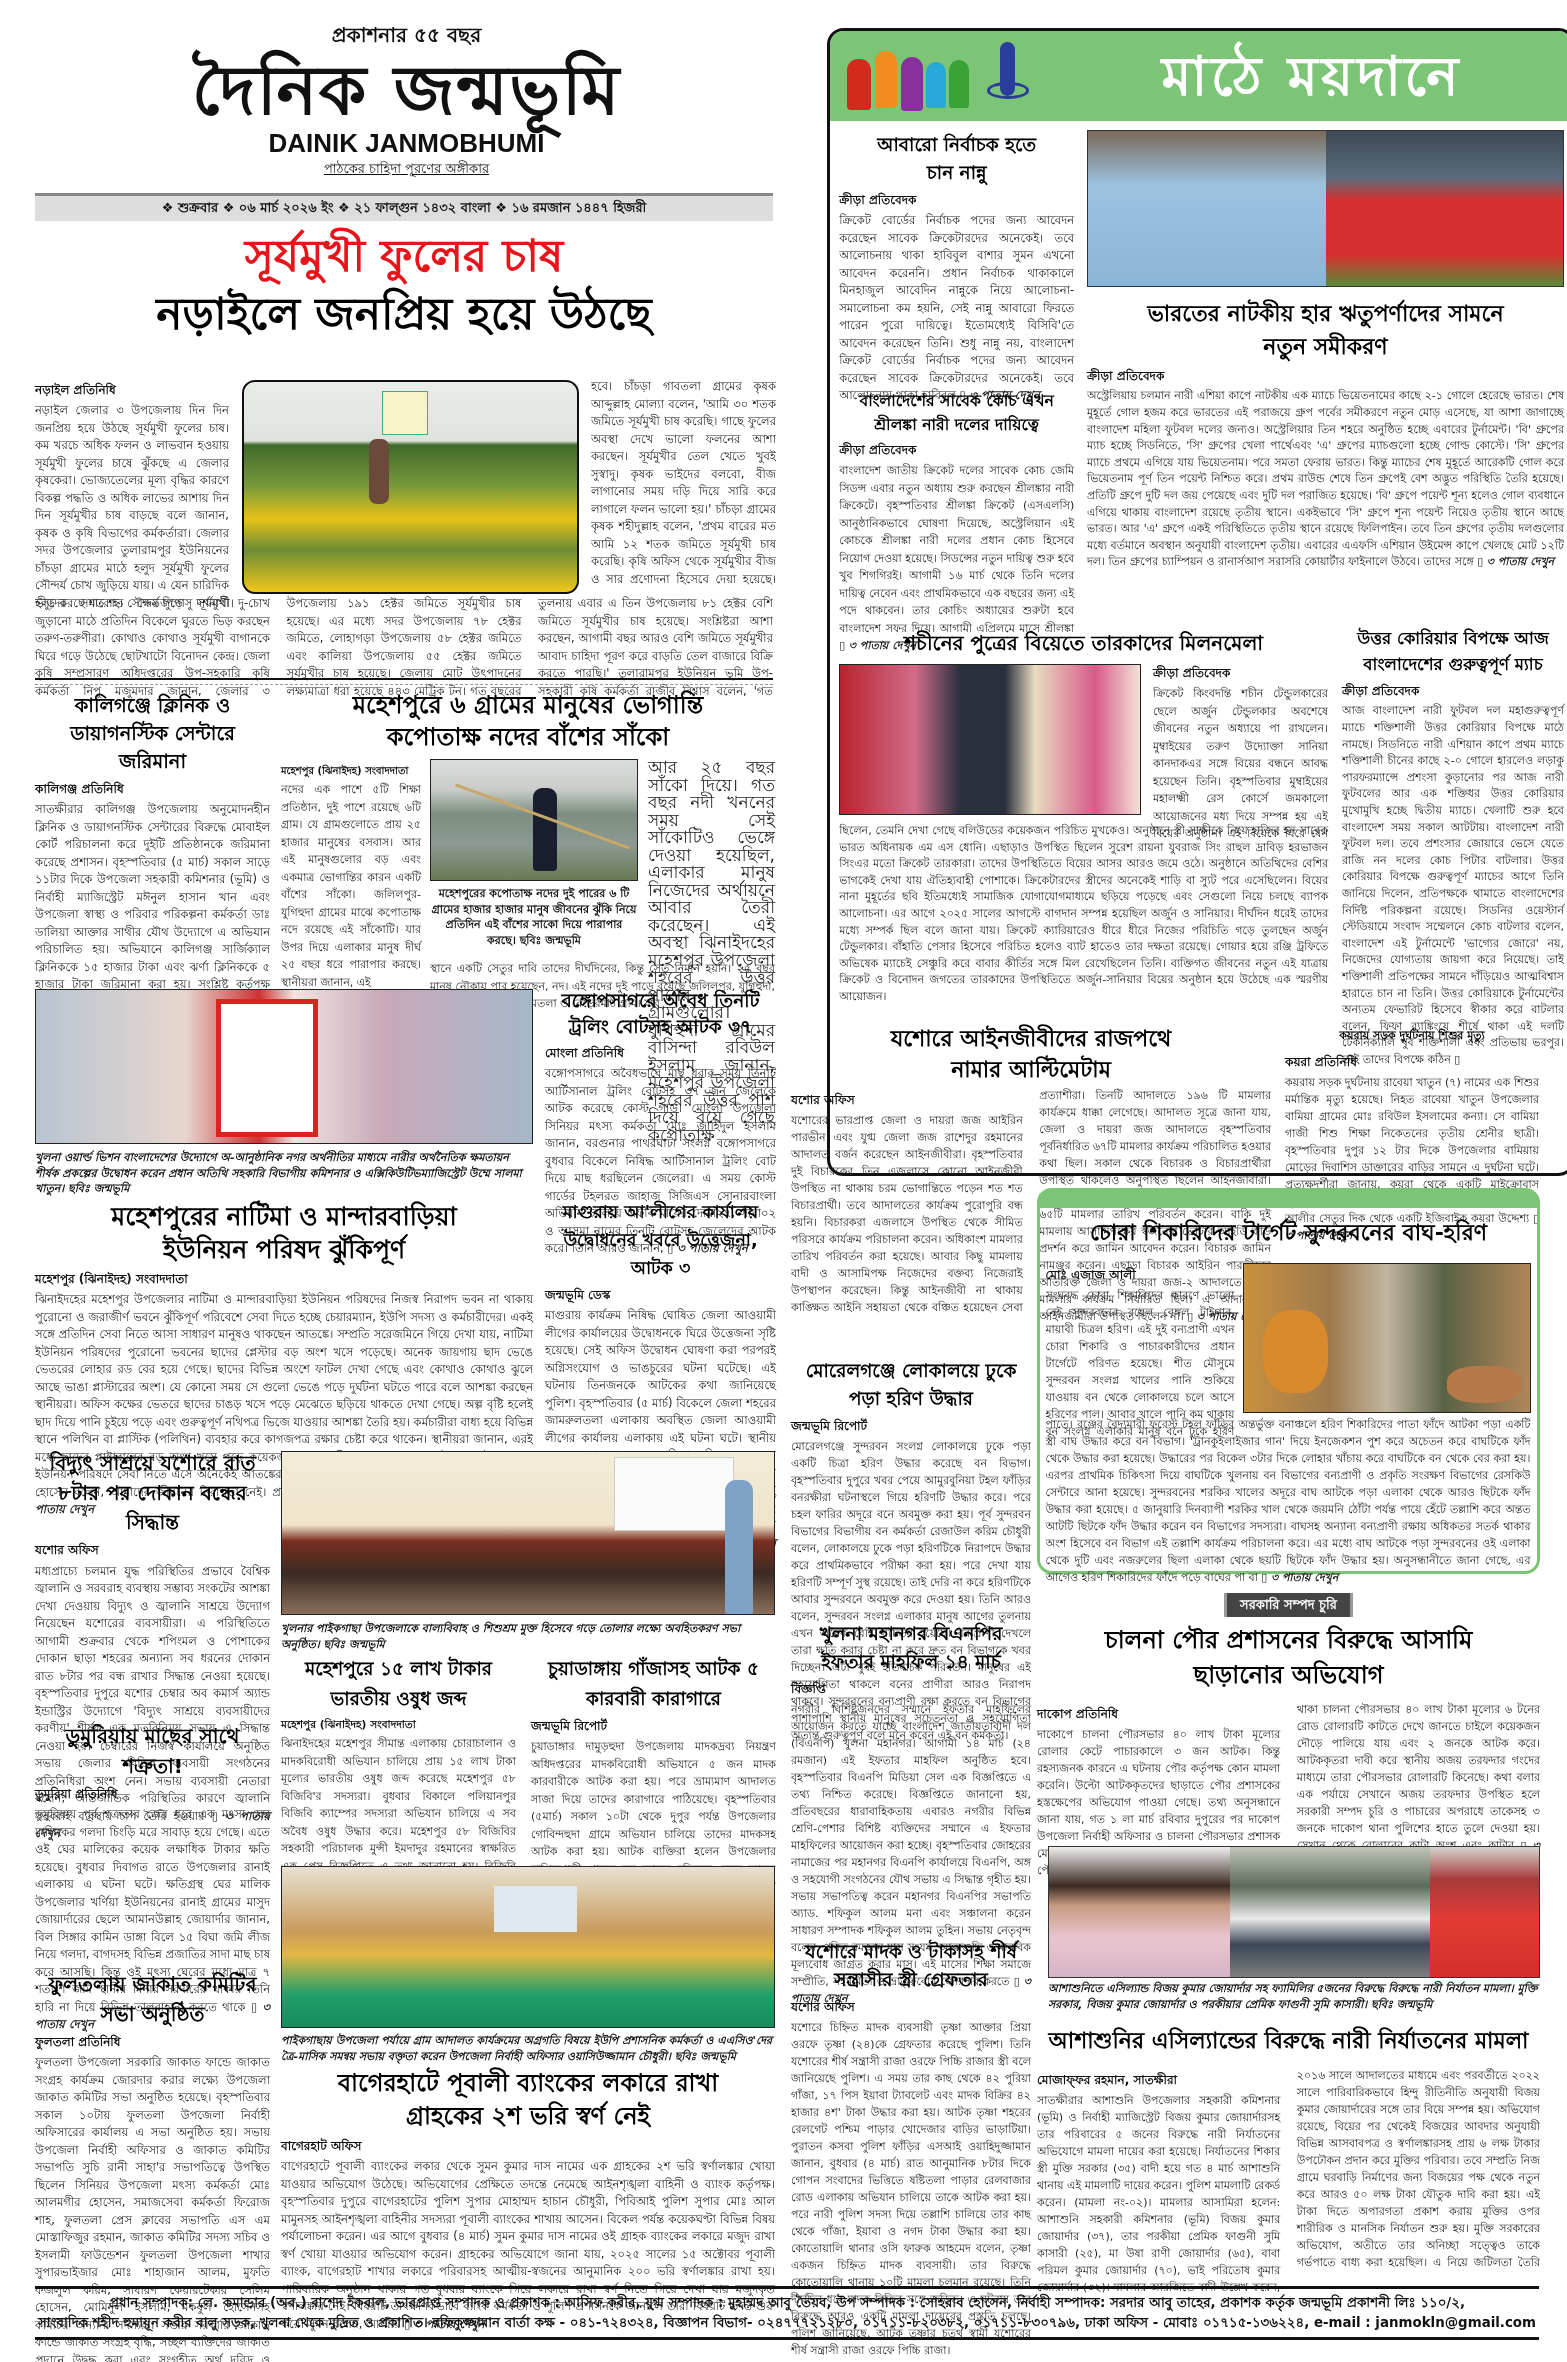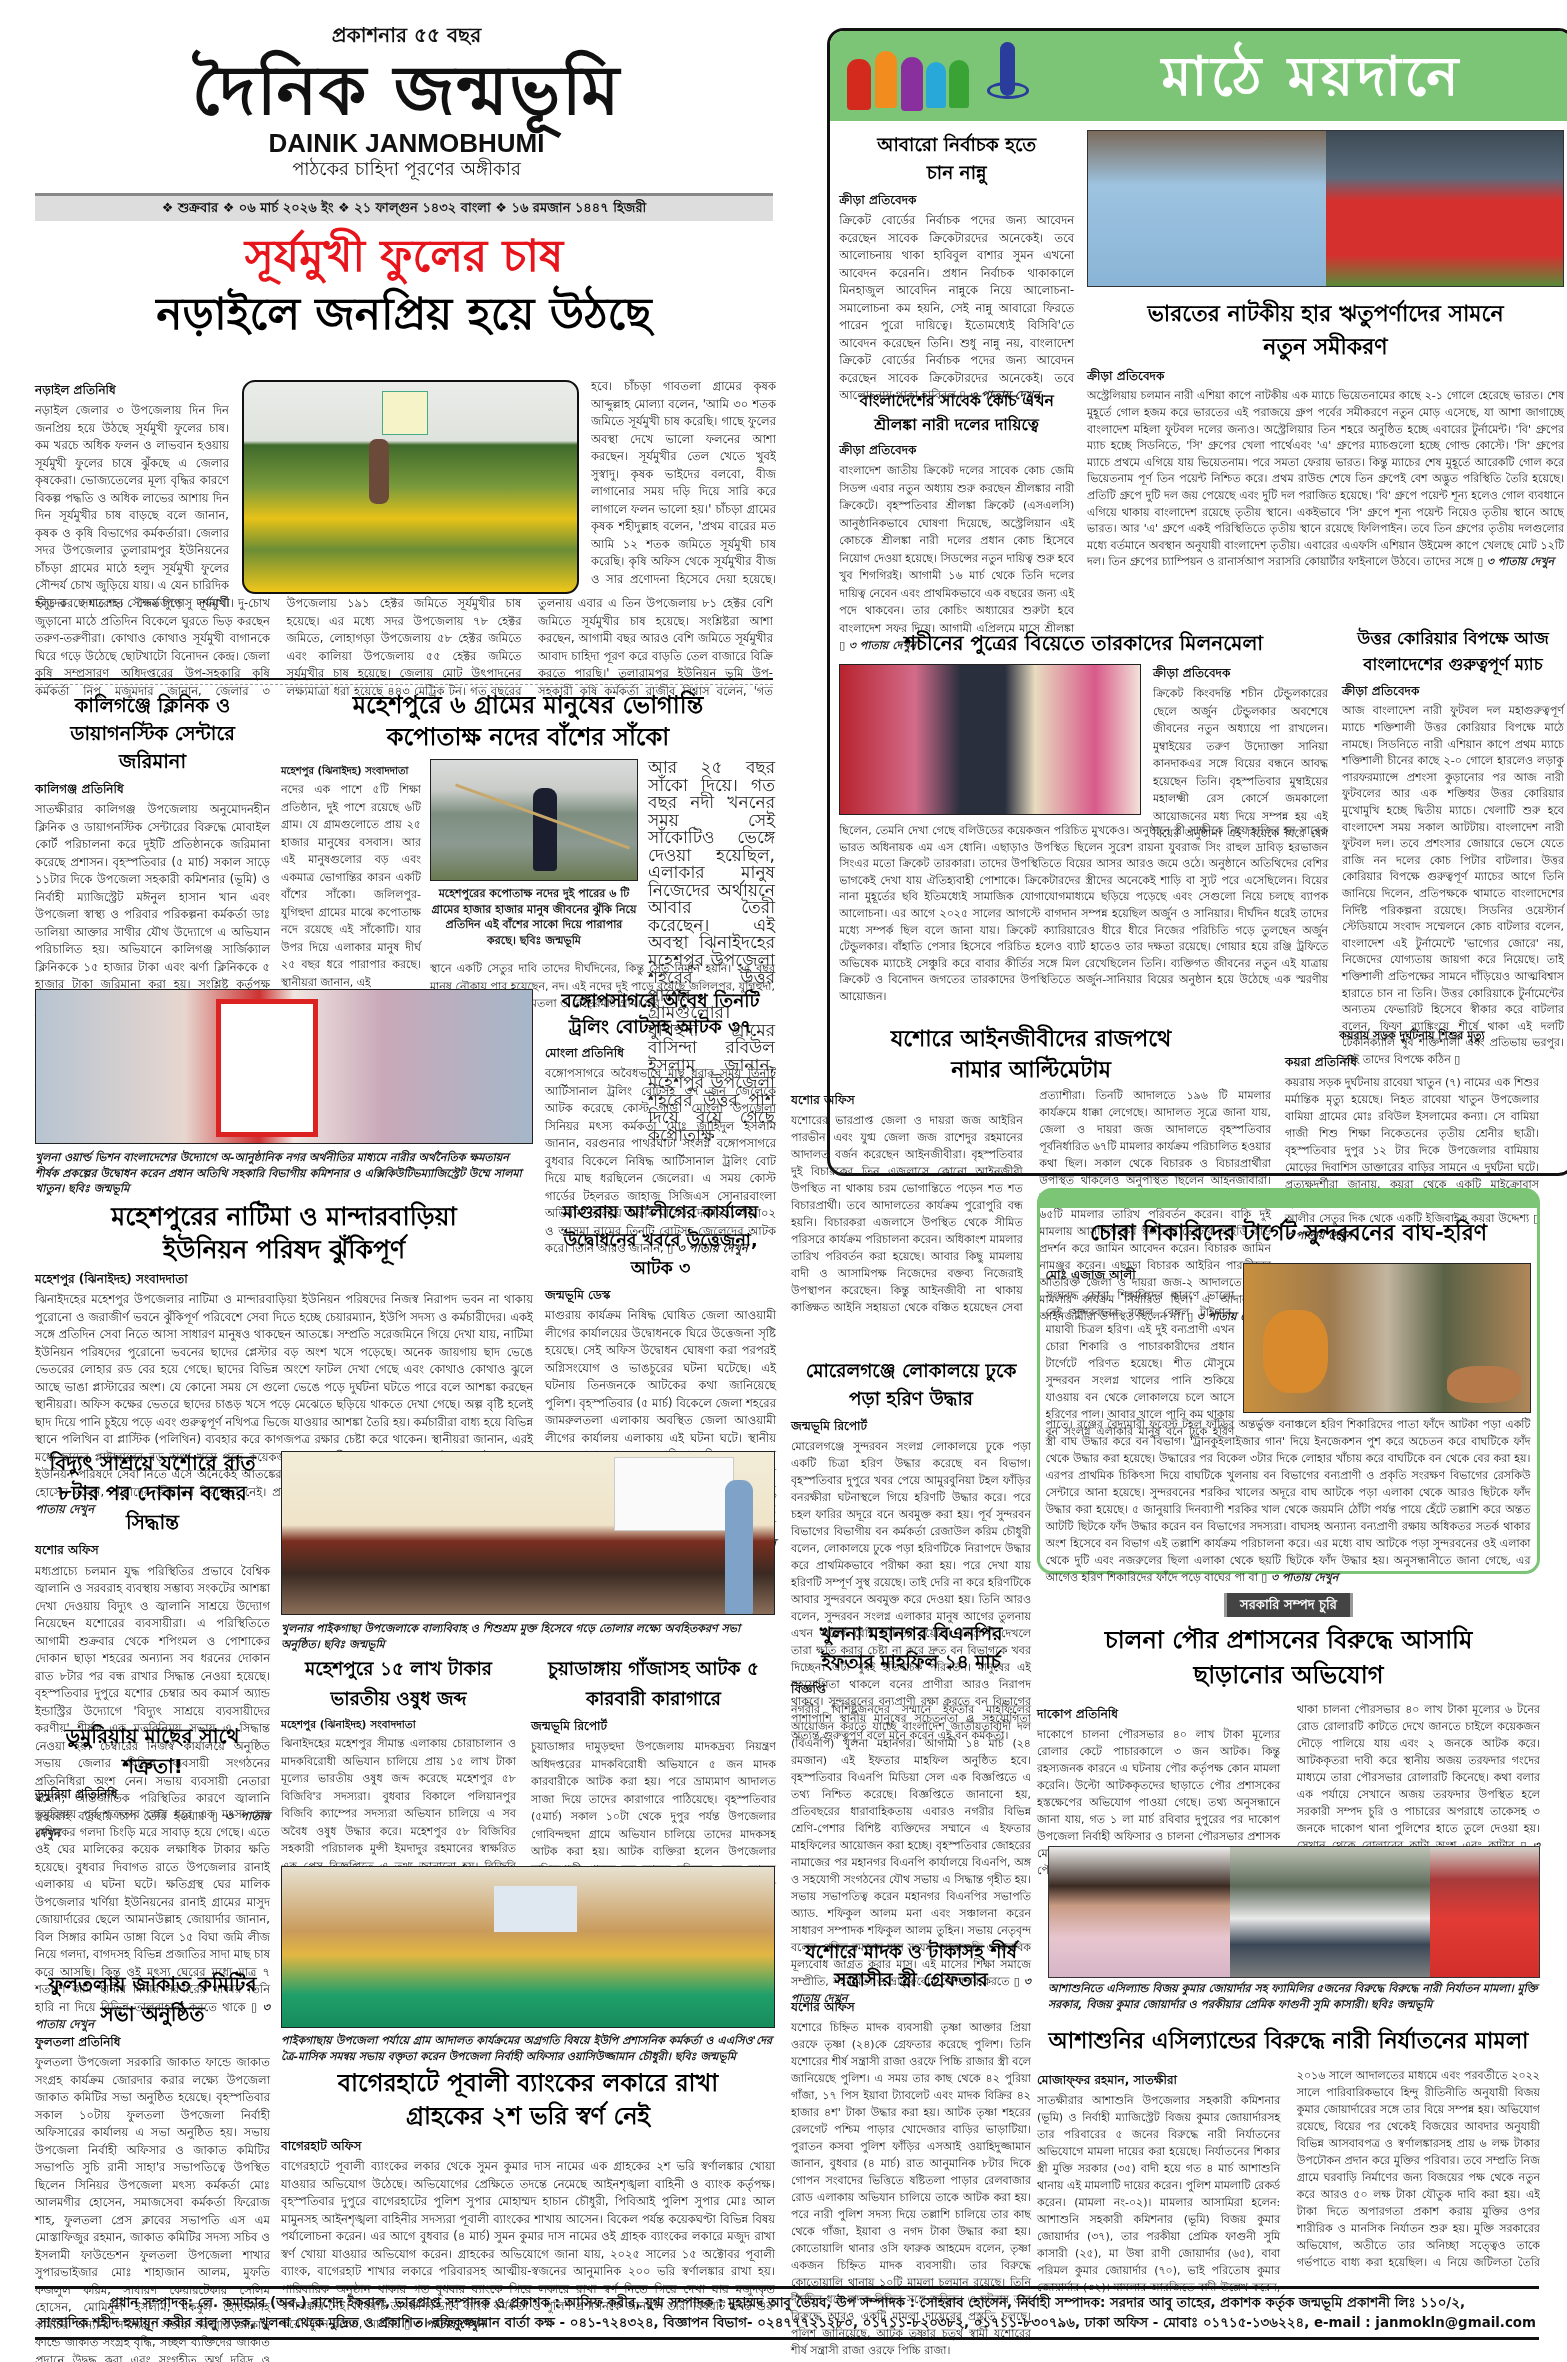--- a/index.html
+++ b/index.html
@@ -16,21 +16,21 @@
   .two{column-count:2;column-gap:16.6px}
   .three{column-count:3;column-gap:16.6px}
 </style>
 </head>
 <body>
 
 <div class="abs" style="left:28px;top:0;width:757px;height:189px;text-align:center;">
   <div style="margin-top:20px;font-size:20px;font-weight:bold;">প্রকাশনার ৫৫ বছর</div>
   <div style="font-size:68px;font-weight:900;line-height:76px;letter-spacing:1.8px;">দৈনিক জন্মভূমি</div>
   <div style="font-family:'Liberation Sans',sans-serif;font-size:26px;font-weight:bold;line-height:29.5px;">DAINIK JANMOBHUMI</div>
-  <div style="font-size:18px;line-height:20px;">পাঠকের চাহিদা পূরণের অঙ্গীকার</div>
+  <div style="font-size:13px;line-height:20px;text-decoration:underline;">পাঠকের চাহিদা পূরণের অঙ্গীকার</div>
 </div>
 <div class="abs" style="left:35px;top:193px;width:738px;height:28px;background:#ddd;border-top:3.7px solid #888;text-align:center;font-size:13px;line-height:24px;font-weight:bold;">
   <span>❖ শুক্রবার ❖ ০৬ মার্চ ২০২৬ ইং ❖ ২১ ফাল্গুন ১৪৩২ বাংলা ❖ ১৬ রমজান ১৪৪৭ হিজরী</span>
 </div>
 
 <div class="abs" style="left:35px;top:226px;width:738px;">
   <div class="hl" style="font-size:44px;line-height:59px;color:#e8141c;">সূর্যমুখী ফুলের চাষ</div>
   <div class="hl" style="font-size:44px;line-height:57px;">নড়াইলে জনপ্রিয় হয়ে উঠছে</div>
 </div>
 <div class="abs" style="left:35px;top:377px;width:194px;">

